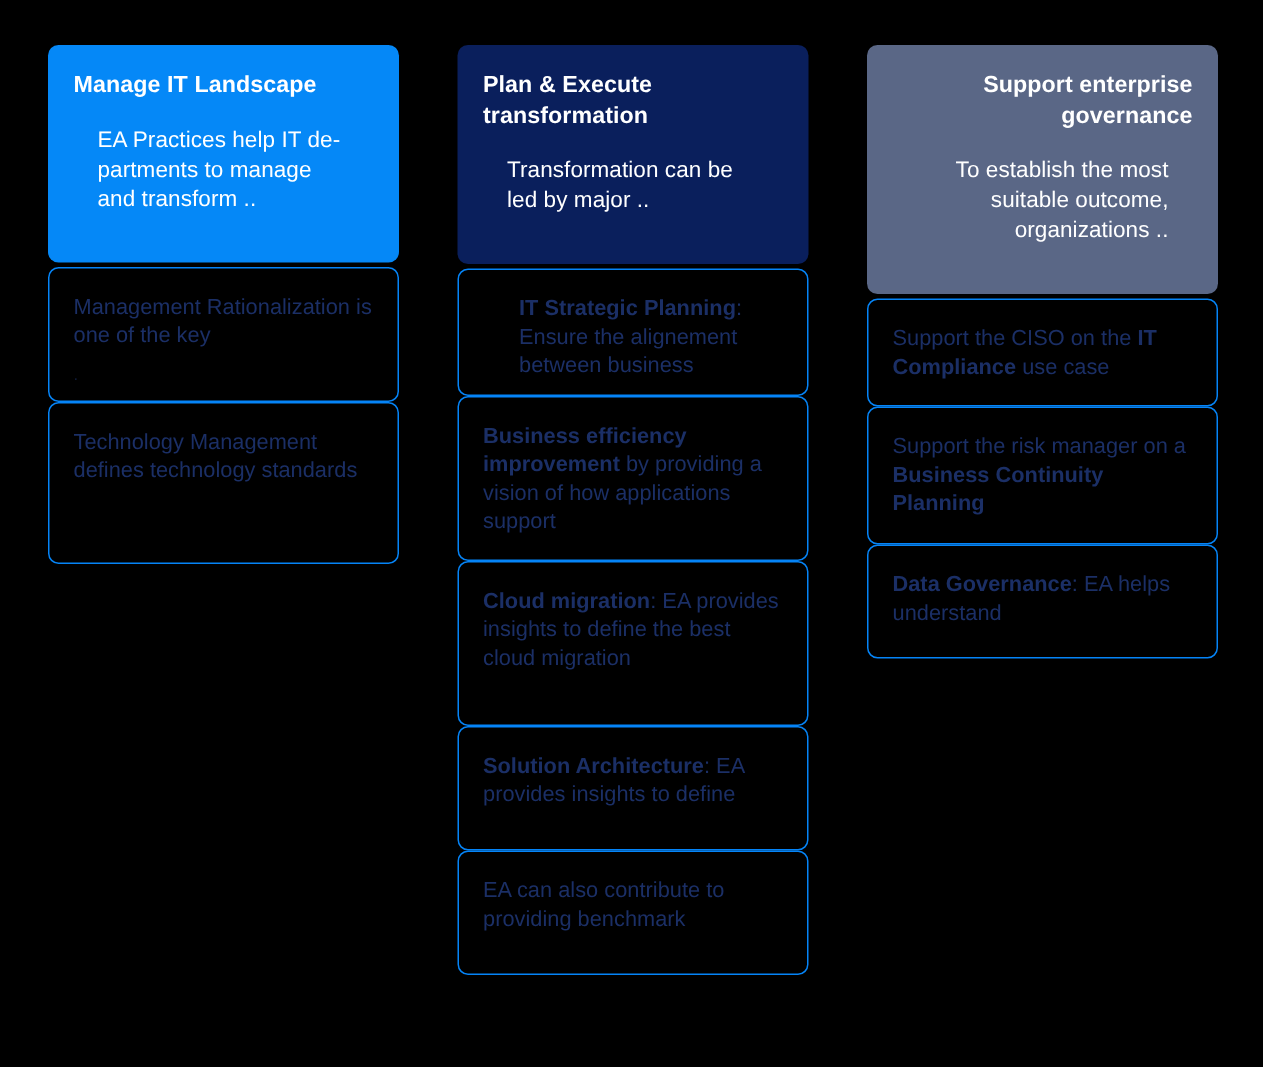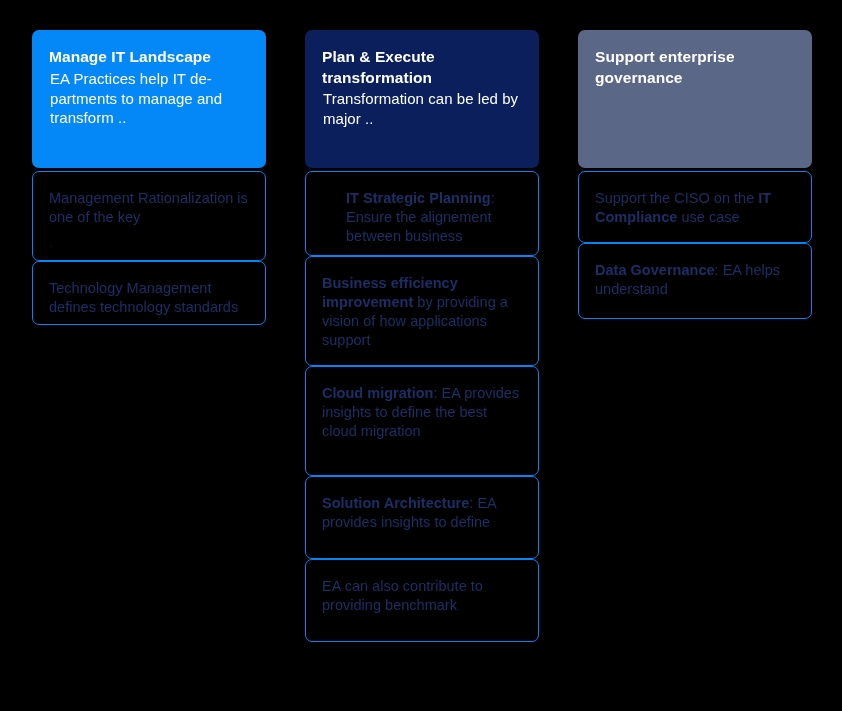--- a/index.html
+++ b/index.html
@@ -53,21 +53,21 @@
     font-weight: bold;
     line-height: 1.33;
     letter-spacing: 0.05px;
     margin: 0 0 1px 0;
   }
   .col-header .hdr-desc {
     font-size: 15px;
     font-weight: normal;
     line-height: 1.33;
     letter-spacing: 0.05px;
-    margin: 1px;
+    margin: 16px;
   }
 
   
   .card {
     border: 1px solid #0584f7;
     border-radius: 7px;
     background: #000000;
     box-sizing: border-box;
     padding: 17px 16px 16px 16px;
     display: flex;
@@ -104,21 +104,21 @@
         <div class="hdr-desc">EA Practices help IT de-partments to manage and transform ..</div>
       </div>
 
       <div class="card" style="height:90px;position:relative;">
         <div class="card-text">
           <span>Management Rationalization is one of the key</span>
         </div>
         <span class="ghost-mark" style="left:16px;top:66px;">.</span>
       </div>
 
-      <div class="card" style="height:64px;">
+      <div class="card" style="height:108px;">
         <div class="card-text">
           <span>Technology Management defines technology standards</span>
         </div>
       </div>
     </div>
 
     <div class="column col-2">
       <div class="col-header" style="background:#0a1f5c;">
         <div class="hdr-title">Plan &amp; Execute transformation</div>
         <div class="hdr-desc">Transformation can be led by major ..</div>
@@ -149,30 +149,36 @@
       </div>
 
       <div class="card" style="height:83px;">
         <div class="card-text">
           <span>EA can also contribute to providing benchmark</span>
         </div>
       </div>
     </div>
 
     <div class="column col-3">
-      <div class="col-header" style="background:#5a6786;">
+      <div class="col-header" style="background:#5a6786;text-align:right;">
         <div class="hdr-title">Support enterprise governance</div>
+        <div class="hdr-desc">To establish the most suitable outcome, organizations ..</div>
       </div>
 
       <div class="card" style="height:72px;">
         <div class="card-text">
           <span>Support the CISO on the </span><b>IT Compliance</b><span> use case</span>
         </div>
       </div>
 
+      <div class="card" style="height:92px;">
+        <div class="card-text">
+          <span>Support the risk manager on a </span><b>Business Continuity Planning</b><span></span>
+        </div>
+      </div>
 
       <div class="card" style="height:76px;">
         <div class="card-text">
           <b>Data Governance</b><span>: EA helps understand</span>
         </div>
       </div>
     </div>
 
   </div>
 </div>

